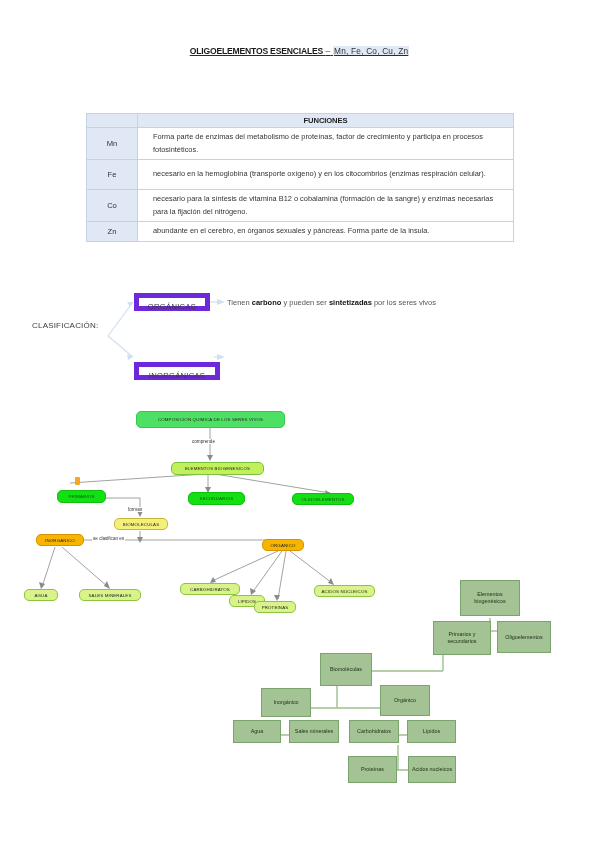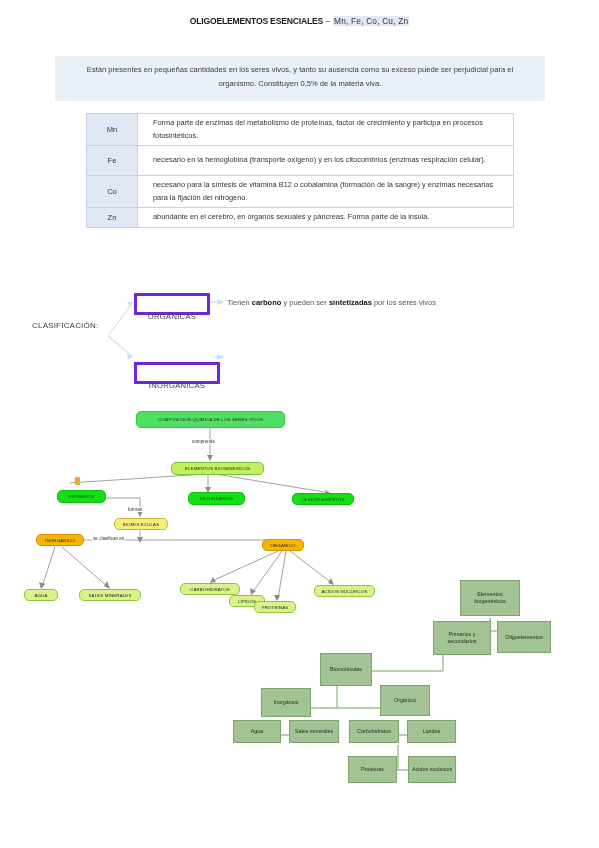--- a/index.html
+++ b/index.html
@@ -6,22 +6,22 @@
   body{
     width:599px;height:848px;background:#ffffff;
     font-family:"Liberation Sans", sans-serif;
     color:#2b2b2b;-webkit-font-smoothing:none;
     position:relative;overflow:hidden;
   }
   .page{position:relative;width:599px;height:848px;}
 
   
   .title-row{
-    position:absolute;left:0;top:16px;width:599px;text-align:center;
-    font-size:8.5px;letter-spacing:.2px;
+    position:absolute;left:0;top:46px;width:599px;text-align:center;
+    font-size:8.5px;letter-spacing:.2px;text-decoration:underline;
   }
   .title-strong{
     font-weight:bold;font-stretch:condensed;letter-spacing:-.2px;
     font-size:8.6px;color:#1a1a1a;
   }
   .title-dash{color:#555;}
   .title-hl{background:#dfe8f4;padding:0 1px;color:#333;font-size:8.3px;}
 
   
   .intro{
@@ -46,23 +46,23 @@
   .tbl .desc{padding:3px 5px 3px 15px;line-height:12.5px;}
   .tbl tr.r2{height:30px;}
   .tbl tr.r1{height:16px;}
 
   
   .clas-wrap{position:absolute;left:0;top:286px;width:599px;height:90px;}
   .clas-label{
     position:absolute;left:32px;top:35px;font-size:8px;color:#3d3d3d;letter-spacing:.2px;
   }
   .cbox{
-    position:absolute;border:3px solid #6d28d9;background:#fff;
+    position:absolute;border:5px solid #6d28d9;background:#fff;
     text-align:center;font-size:7.6px;color:#3a3a3a;letter-spacing:.3px;
-    box-sizing:border-box;padding-top:16px;
+    box-sizing:border-box;padding-top:4px;
   }
   .cbox.org{left:134px;top:7px;width:76px;height:18px;}
   .cbox.inorg{left:134px;top:76px;width:86px;height:18px;}
   .ctext{position:absolute;font-size:7.5px;color:#555;line-height:11px;}
   .ctext.t1{left:227px;top:11px;}
   .ctext.t2{left:227px;top:66px;}
   .ctext b{color:#111;font-weight:bold;}
   .clas-svg{position:absolute;left:0;top:0;width:599px;height:90px;}
 
   
@@ -99,24 +99,27 @@
 <body>
 
 <div class="page">
 
   <div class="title-row">
     <span class="title-strong">OLIGOELEMENTOS ESENCIALES</span>
     <span class="title-dash">–</span>
     <span class="title-hl">Mn, Fe, Co, Cu, Zn</span>
   </div>
 
-  <div class="intro">Están presentes en pequeñas cantidades en los seres vivos, y tanto su ausencia como su exceso puede ser perjudicial para el organismo. Constituyen 0,5% de la materia viva.</div>
 
   <table class="tbl">
     <tbody>
+        <tr>
+      <td class="sym"></td>
+      <td class="hdr">FUNCIONES</td>
+    </tr>
     <tr class="r2">
       <td class="sym">Mn</td>
       <td class="desc">Forma parte de enzimas del metabolismo de proteínas, factor de crecimiento y participa en procesos fotosintéticos.</td>
     </tr>
     <tr class="r2">
       <td class="sym">Fe</td>
       <td class="desc">necesario en la hemoglobina (transporte oxígeno) y en los citocombrios (enzimas respiración celular).</td>
     </tr>
     <tr class="r2">
       <td class="sym">Co</td>

